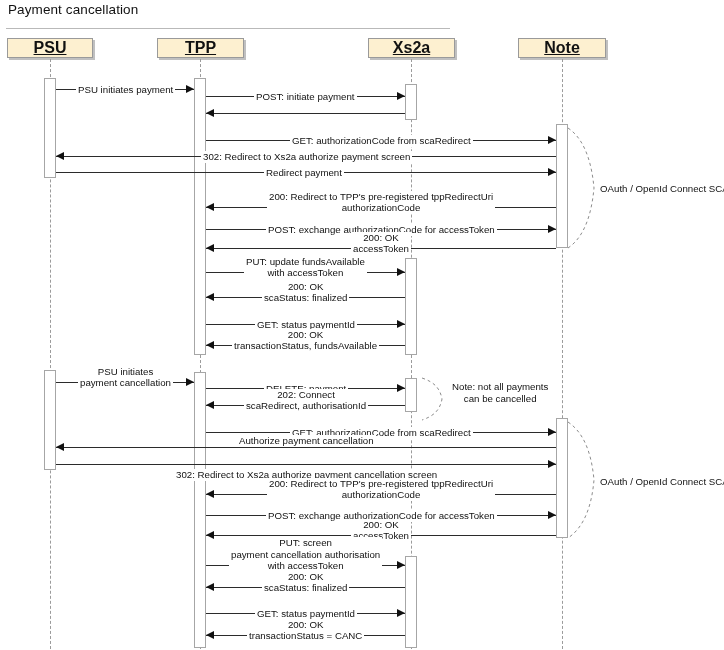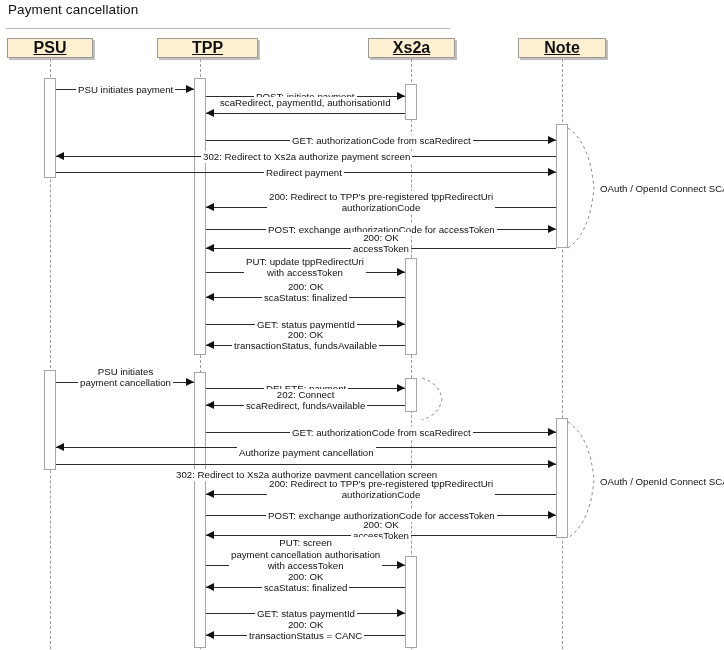--- a/index.html
+++ b/index.html
@@ -44,21 +44,21 @@
 <body>
 
 <div id="stage">
 
   <div class="title">Payment cancellation</div>
   <div class="title-rule"></div>
 
   <div class="actor" style="left:7px;top:38px;width:86px;">
     <span>PSU</span>
   </div>
-  <div class="actor" style="left:157px;top:38px;width:101px;">
+  <div class="actor" style="left:157px;top:38px;width:87px;">
     <span>TPP</span>
   </div>
   <div class="actor" style="left:368px;top:38px;width:87px;">
     <span>Xs2a</span>
   </div>
   <div class="actor" style="left:518px;top:38px;width:88px;">
     <span>Note</span>
   </div>
 
   <div class="lifeline" style="left:50px;top:59px;height:590px;"></div>
@@ -87,21 +87,20 @@
         <div>PSU initiates payment</div>
       </div>
       <div class="msg" style="left: 206px; top: 96px; width: 199px;"></div>
       <div class="arrow r" style="top: 92px; left: 397px;"></div>
       <div class="lbl" style="top: 91px; left: 254px;">
         <div>POST: initiate payment</div>
       </div>
       <div class="msg" style="left: 206px; top: 113px; width: 199px;"></div>
       <div class="arrow l" style="top: 109px; left: 206px;"></div>
       <div class="lbl" style="top: 96.5px; left: 218px;">
-        <div>scaRedirect, paymentId, authorisationId</div>
       </div>
       <div class="msg" style="left: 206px; top: 140px; width: 350px;"></div>
       <div class="arrow r" style="top: 136px; left: 548px;"></div>
       <div class="lbl" style="top: 135px; left: 290px;">
         <div>GET: authorizationCode from scaRedirect</div>
       </div>
       <div class="msg" style="left: 56px; top: 156px; width: 500px;"></div>
       <div class="arrow l" style="top: 152px; left: 56px;"></div>
       <div class="lbl" style="top: 151px; left: 201px;">
         <div>302: Redirect to Xs2a authorize payment screen</div>
@@ -124,21 +123,21 @@
       </div>
       <div class="msg" style="left: 206px; top: 248px; width: 350px;"></div>
       <div class="arrow l" style="top: 244px; left: 206px;"></div>
       <div class="lbl" style="top: 231.5px; left: 351px;">
         <div>200: OK</div>
         <div>accessToken</div>
       </div>
       <div class="msg" style="left: 206px; top: 272px; width: 199px;"></div>
       <div class="arrow r" style="top: 268px; left: 397px;"></div>
       <div class="lbl" style="top: 255.5px; left: 244px;">
-        <div>PUT: update tppRedirectUri</div>
+        <div>PUT: update fundsAvailable</div>
         <div>with accessToken</div>
       </div>
       <div class="msg" style="left: 206px; top: 297px; width: 199px;"></div>
       <div class="arrow l" style="top: 293px; left: 206px;"></div>
       <div class="lbl" style="top: 280.5px; left: 262px;">
         <div>200: OK</div>
         <div>scaStatus: finalized</div>
       </div>
       <div class="msg" style="left: 206px; top: 324px; width: 199px;"></div>
       <div class="arrow r" style="top: 320px; left: 397px;"></div>
@@ -159,35 +158,35 @@
       </div>
       <div class="msg" style="left: 206px; top: 388px; width: 199px;"></div>
       <div class="arrow r" style="top: 384px; left: 397px;"></div>
       <div class="lbl" style="top: 383px; left: 264px;">
         <div>DELETE: payment</div>
       </div>
       <div class="msg" style="left: 206px; top: 405px; width: 199px;"></div>
       <div class="arrow l" style="top: 401px; left: 206px;"></div>
       <div class="lbl" style="top: 388.5px; left: 244px;">
         <div>202: Connect</div>
-        <div>scaRedirect, fundsAvailable</div>
+        <div>scaRedirect, authorisationId</div>
       </div>
       <div class="msg" style="left: 206px; top: 432px; width: 350px;"></div>
       <div class="arrow r" style="top: 428px; left: 548px;"></div>
       <div class="lbl" style="top: 427px; left: 290px;">
         <div>GET: authorizationCode from scaRedirect</div>
       </div>
       <div class="msg" style="left: 56px; top: 447px; width: 500px;"></div>
       <div class="arrow l" style="top: 443px; left: 56px;"></div>
       <div class="lbl" style="top: 442px; left: 174px; margin-top: 27px;">
         <div>302: Redirect to Xs2a authorize payment cancellation screen</div>
       </div>
       <div class="msg" style="left: 56px; top: 464px; width: 500px;"></div>
       <div class="arrow r" style="top: 460px; left: 548px;"></div>
-      <div class="lbl" style="top: 447px; left: 237px;">
+      <div class="lbl" style="top: 435px; left: 237px;">
         <div>Authorize payment cancellation</div>
       </div>
       <div class="msg" style="left: 206px; top: 494px; width: 350px;"></div>
       <div class="arrow l" style="top: 490px; left: 206px;"></div>
       <div class="lbl" style="top: 477.5px; left: 267px;">
         <div>200: Redirect to TPP's pre-registered tppRedirectUri</div>
         <div>authorizationCode</div>
       </div>
       <div class="msg" style="left: 206px; top: 515px; width: 350px;"></div>
       <div class="arrow r" style="top: 511px; left: 548px;"></div>
@@ -224,20 +223,24 @@
         <div>200: OK</div>
         <div>transactionStatus = CANC</div>
       </div>
     </div>
 
   <div class="brace" style="left:420px;top:376px;">
     <svg width="34" height="46" viewBox="0 0 34 46">
       <path d="M2 2 C 14 6, 20 12, 22 23 C 20 34, 14 40, 2 44" fill="none" stroke="#8c8c8c" stroke-width="1" stroke-dasharray="3,3"></path>
     </svg>
   </div>
+  <div class="ann ctr" style="left:452px;top:381px;">
+      <div>Note: not all payments</div>
+      <div>can be cancelled</div>
+    </div>
 
   <div class="brace" style="left:566px;top:126px;">
     <svg width="34" height="124" viewBox="0 0 34 124">
       <path d="M2 2 C 20 14, 26 40, 28 62 C 26 84, 20 110, 2 122" fill="none" stroke="#8c8c8c" stroke-width="1" stroke-dasharray="3,3"></path>
     </svg>
   </div>
   <div class="ann" style="left:600px;top:183px;">
       <div>OAuth / OpenId Connect SCA</div>
     </div>
 

